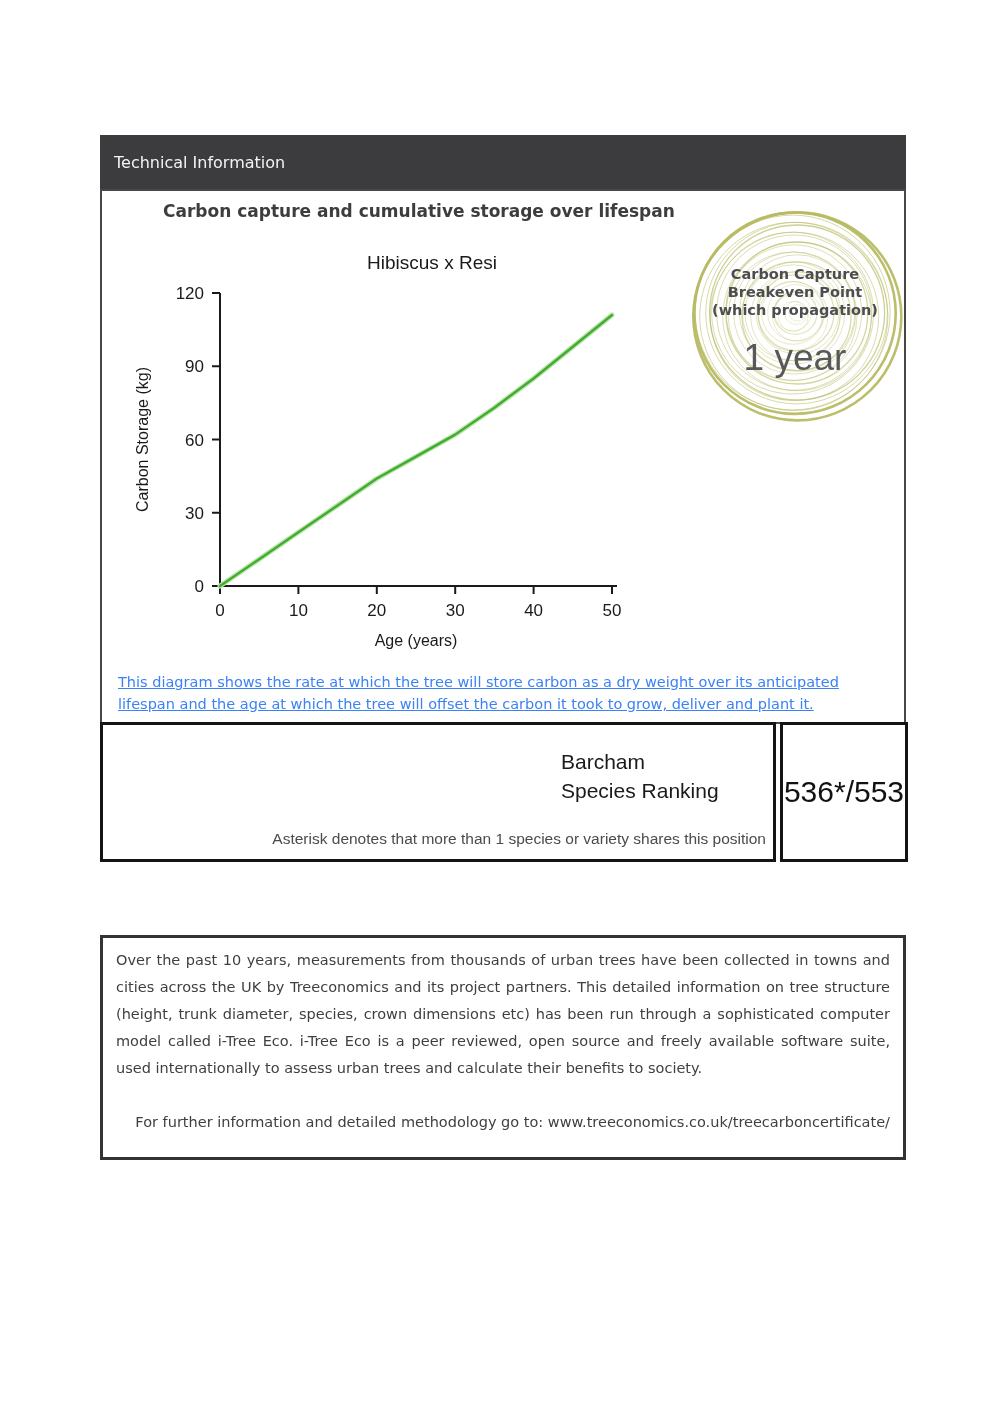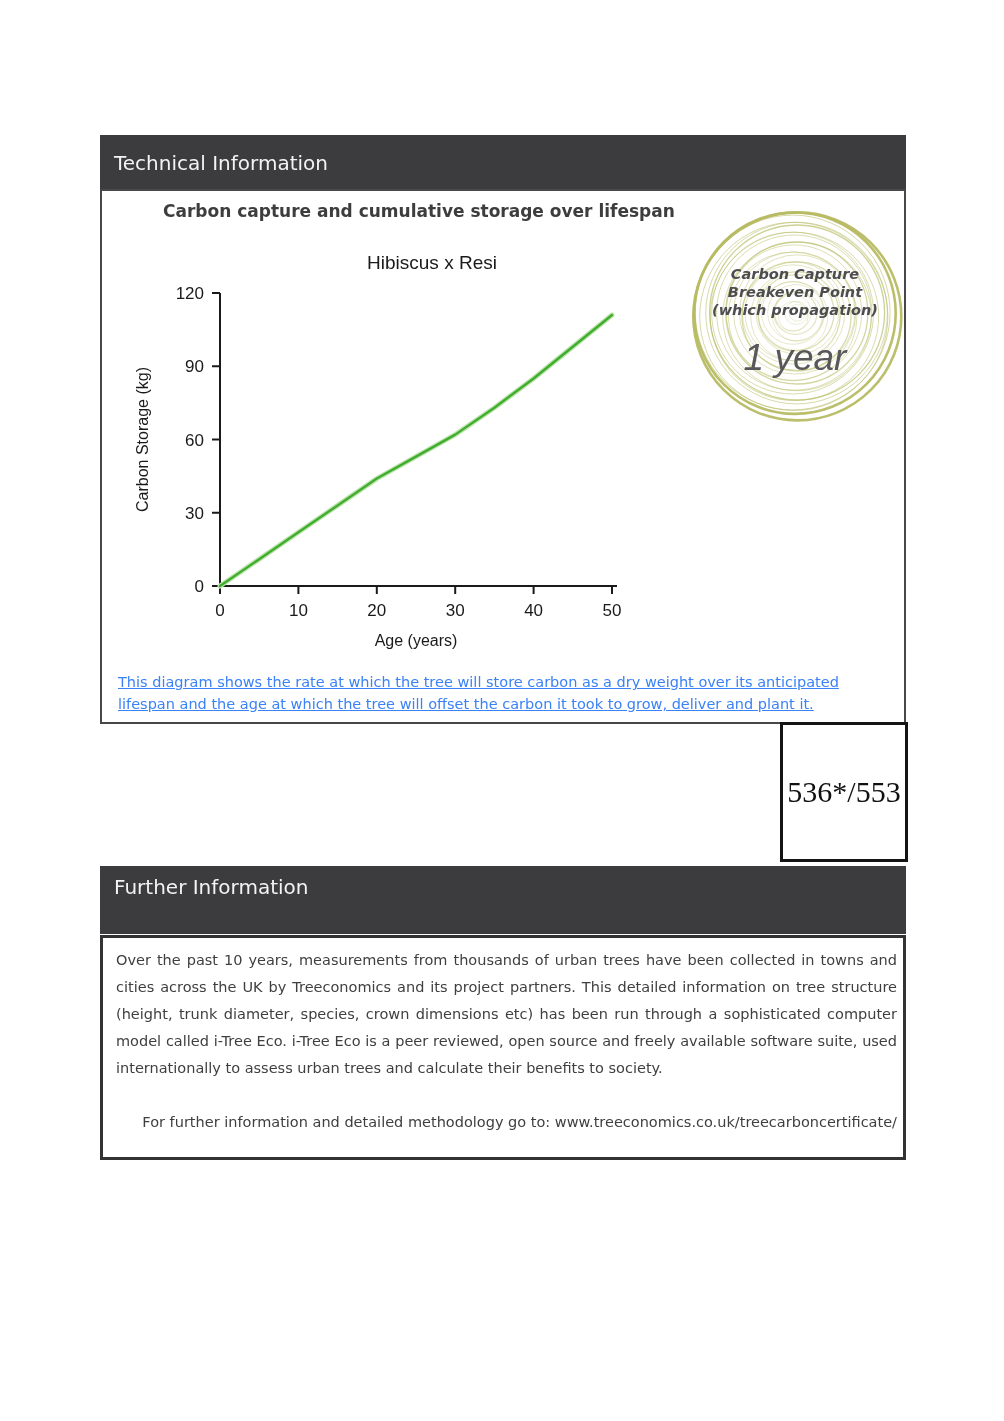--- a/index.html
+++ b/index.html
@@ -10,21 +10,21 @@
     font-family:"Liberation Sans", sans-serif;
     overflow:hidden;
   }
   
   .bar{
     position:absolute;left:100px;width:806px;
     background:#3c3c3e;color:#f3f3f3;
     font-family:"DejaVu Sans", sans-serif;
     box-sizing:border-box;
   }
-  .bar-tech{top:135px;height:55px;display:flex;align-items:center;padding-left:14px;font-size:20px;}
+  .bar-tech{top:135px;height:55px;display:flex;align-items:center;padding-left:14px;font-size:16px;}
   .bar-further{top:866px;height:68px;padding:9px 0 0 14px;font-size:20px;}
   
   .tech-panel{
     position:absolute;left:100px;top:189px;width:806px;height:535px;
     border:2px solid #48484a;box-sizing:border-box;background:#fff;
   }
   .section-heading{
     position:absolute;left:13px;top:10px;
     font-family:"DejaVu Sans", sans-serif;
     font-size:17px;font-weight:bold;color:#3d3d3d;margin-left:48px;
@@ -33,21 +33,21 @@
   .tick{font-family:"Liberation Sans",sans-serif;font-size:17px;fill:#1a1a1a;}
   .chart-title{font-family:"Liberation Sans",sans-serif;font-size:19px;fill:#1a1a1a;}
   .axis-label{font-family:"Liberation Sans",sans-serif;font-size:16px;fill:#1a1a1a;}
   .chart-desc{
     position:absolute;left:12px;right:12px;top:476px;
     font-family:"DejaVu Sans", sans-serif;
     font-size:14.5px;line-height:22px;color:#3b82f6;margin:4px;text-decoration:underline;
   }
   
   .badge{
-    position:absolute;left:584px;top:15px;width:218px;height:218px;font-style:italic;
+    position:absolute;left:584px;top:15px;width:218px;height:218px;
   }
   .badge svg{position:absolute;left:0;top:0;width:218px;height:218px;}
   .badge-text{
     position:absolute;left:0;top:0;width:218px;height:218px;
     display:flex;flex-direction:column;align-items:center;justify-content:center;
     transform:translateY(6px);text-align:center;
   }
   .badge-line{
     font-family:"DejaVu Sans", sans-serif;
     font-size:14.5px;font-weight:bold;color:#4d4d4f;line-height:18px;
@@ -67,26 +67,26 @@
   }
   .rank-note{
     position:absolute;right:7px;bottom:11px;
     font-size:15.5px;color:#4b4b4b;
   }
   .rank-right{
     position:absolute;left:780px;top:722px;width:128px;height:140px;
     border:3px solid #141414;box-sizing:border-box;background:#fff;
     display:flex;align-items:center;justify-content:center;
   }
-  .rank-value{font-size:30px;color:#111;font-family:Liberation Serif, serif;}
+  .rank-value{font-size:30px;color:#111;}
   
   .further-panel{
     position:absolute;left:100px;top:935px;width:806px;height:225px;
     border:3px solid #333333;box-sizing:border-box;background:#fff;
-    padding:9px 6px 0 13px;
+    padding:9px 13px 0 13px;
   }
   .further-par{
     font-family:"DejaVu Sans", sans-serif;
     font-size:14.5px;line-height:27px;color:#3f3f3f;
     text-align:justify;margin:0;
   }
   .further-link{
     font-family:"DejaVu Sans", sans-serif;
     font-size:14.5px;line-height:27px;color:#3f3f3f;
     margin:27px 0 0 0;
@@ -175,26 +175,30 @@
         <div class="badge-line">Carbon Capture</div>
         <div class="badge-line">Breakeven Point</div>
         <div class="badge-line">(which propagation)</div>
         <div class="badge-value">1 year</div>
       </div>
     </div>
 
     <p class="chart-desc">This diagram shows the rate at which the tree will store carbon as a dry weight over its anticipated lifespan and the age at which the tree will offset the carbon it took to grow, deliver and plant it.</p>
   </div>
 
+  <div class="rank-left">
+    <div class="rank-label">
+      <div>Barcham</div>
+      <div>Species Ranking</div>
+    </div>
+    <div class="rank-note">Asterisk denotes that more than 1 species or variety shares this position</div>
+  </div>
   <div class="rank-right">
     <div class="rank-value">536*/553</div>
   </div>
 
-  <div class="bar bar-further">
-    <span>Further Information</span>
-  </div>
 
   <div class="further-panel">
     <p class="further-par">Over the past 10 years, measurements from thousands of urban trees have been collected in towns and cities across the UK by Treeconomics and its project partners. This detailed information on tree structure (height, trunk diameter, species, crown dimensions etc) has been run through a sophisticated computer model called i-Tree Eco. i-Tree Eco is a peer reviewed, open source and freely available software suite, used internationally to assess urban trees and calculate their benefits to society.</p>
     <p class="further-link">For further information and detailed methodology go to: www.treeconomics.co.uk/treecarboncertificate/</p>
   </div>
 
 </div>
 
 </body></html>

